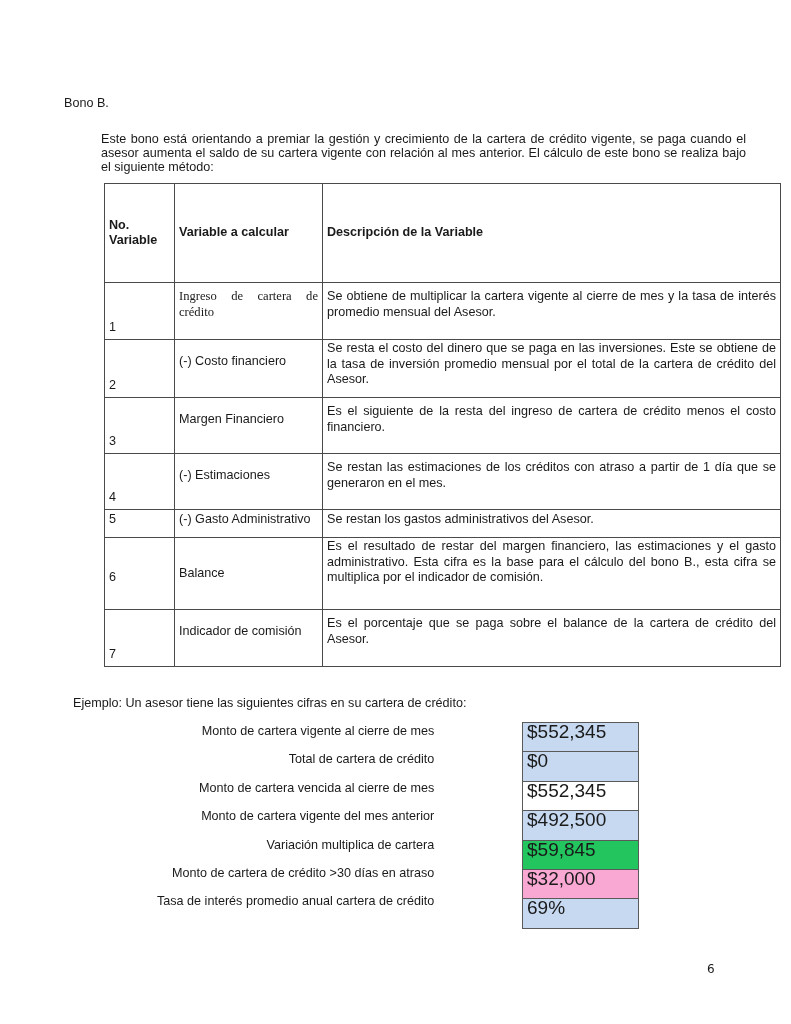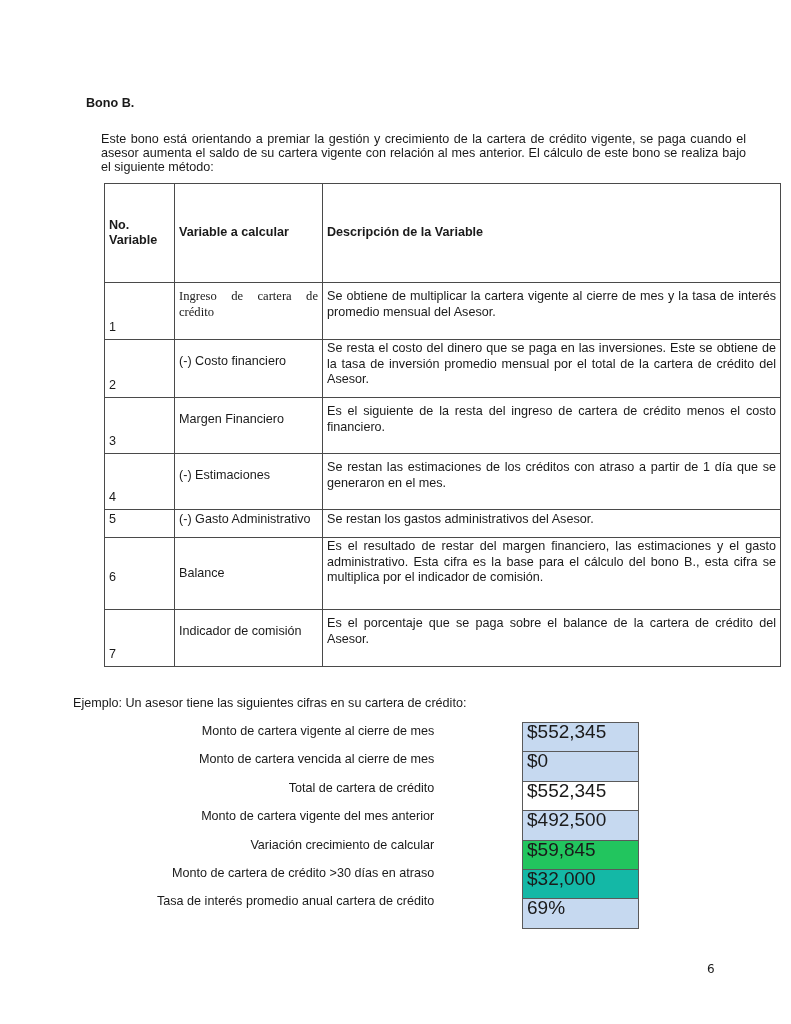--- a/index.html
+++ b/index.html
@@ -1,21 +1,21 @@
 <!DOCTYPE html>
 <html><head>
 <meta charset="utf-8">
 <style>
   html, body { margin: 0; padding: 0; background: #ffffff; }
   body {
     width: 791px; height: 1024px; position: relative; overflow: hidden;
     font-family: "Liberation Sans", sans-serif; color: #1a1a1a; font-size: 12.6px;
   }
   .abs { position: absolute; }
-  .heading { left: 86px; top: 96px; font-weight: bold; font-size: 12.6px; }
+  .heading { left: 64px; top: 96px; font-weight: normal; font-size: 12.6px; }
   .para {
     left: 73px; top: 132px; width: 645px; line-height: 14px;
     text-align: justify; text-align-last: left; margin-left: 28px;
   }
   table.vars {
     position: absolute; left: 104px; top: 183px; width: 677px;
     border-collapse: collapse; table-layout: fixed;
   }
   table.vars td, table.vars th {
     border: 1px solid #4a4a4a; padding: 0 4px; font-size: 12.6px; line-height: 15.5px;
@@ -95,24 +95,24 @@
     <td class="var">Indicador de comisión</td>
     <td class="desc j-last" style="padding-top:6px!important">Es el porcentaje que se paga sobre el balance de la cartera de crédito del Asesor.</td>
   </tr>
 </tbody>
   </table>
 
 <div class="abs example-intro">Ejemplo: Un asesor tiene las siguientes cifras en su cartera de crédito:</div>
 
 <div class="abs ex-labels">
   <div class="ex-label">Monto de cartera vigente al cierre de mes</div>
+  <div class="ex-label">Total de cartera de crédito</div>
   <div class="ex-label">Monto de cartera vencida al cierre de mes</div>
-  <div class="ex-label">Total de cartera de crédito</div>
   <div class="ex-label">Monto de cartera vigente del mes anterior</div>
-  <div class="ex-label">Variación crecimiento de calcular</div>
+  <div class="ex-label">Variación multiplica de cartera</div>
   <div class="ex-label">Monto de cartera de crédito &gt;30 días en atraso</div>
   <div class="ex-label">Tasa de interés promedio anual cartera de crédito</div>
 </div>
 
 <table class="ex">
   <tbody>
       <tr>
         <td style="background:#c6d9f0">$552,345</td>
       </tr>
   <tr>
@@ -121,21 +121,21 @@
   <tr>
         <td style="background:#ffffff">$552,345</td>
       </tr>
   <tr>
         <td style="background:#c6d9f0">$492,500</td>
       </tr>
   <tr>
         <td style="background:#22c55e">$59,845</td>
       </tr>
   <tr>
-        <td style="background:#14b8a6">$32,000</td>
+        <td style="background:#f9a8d4">$32,000</td>
       </tr>
   <tr>
         <td style="background:#c6d9f0">69%</td>
       </tr>
 </tbody>
   </table>
 
 <div class="abs page-num">6</div>
 
 </body></html>

